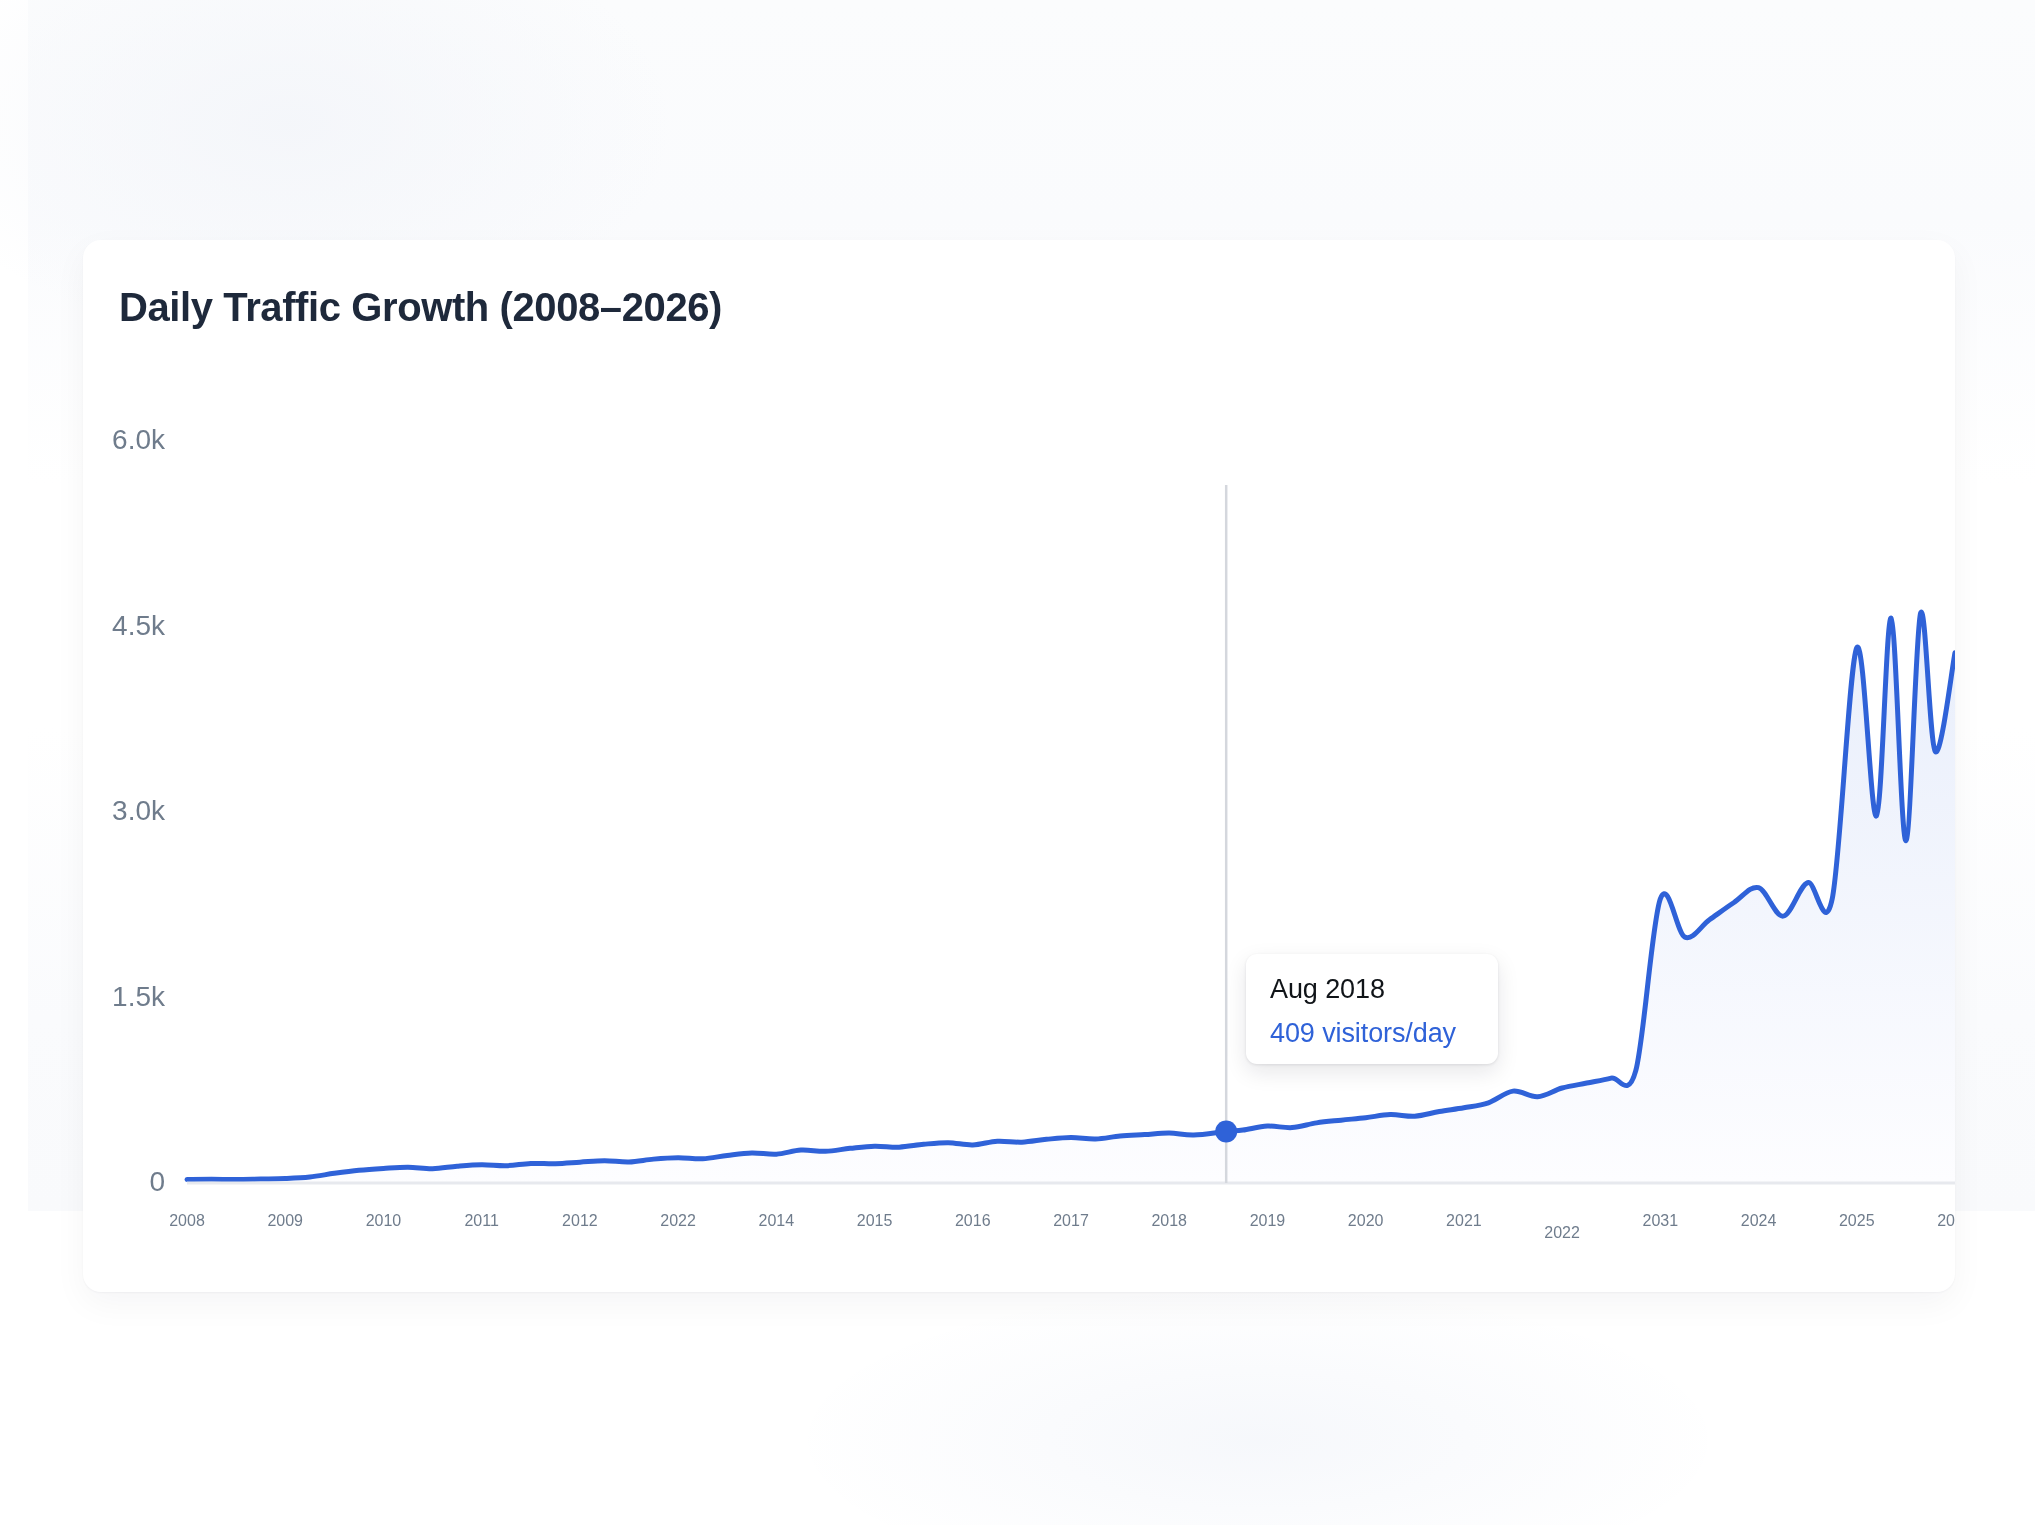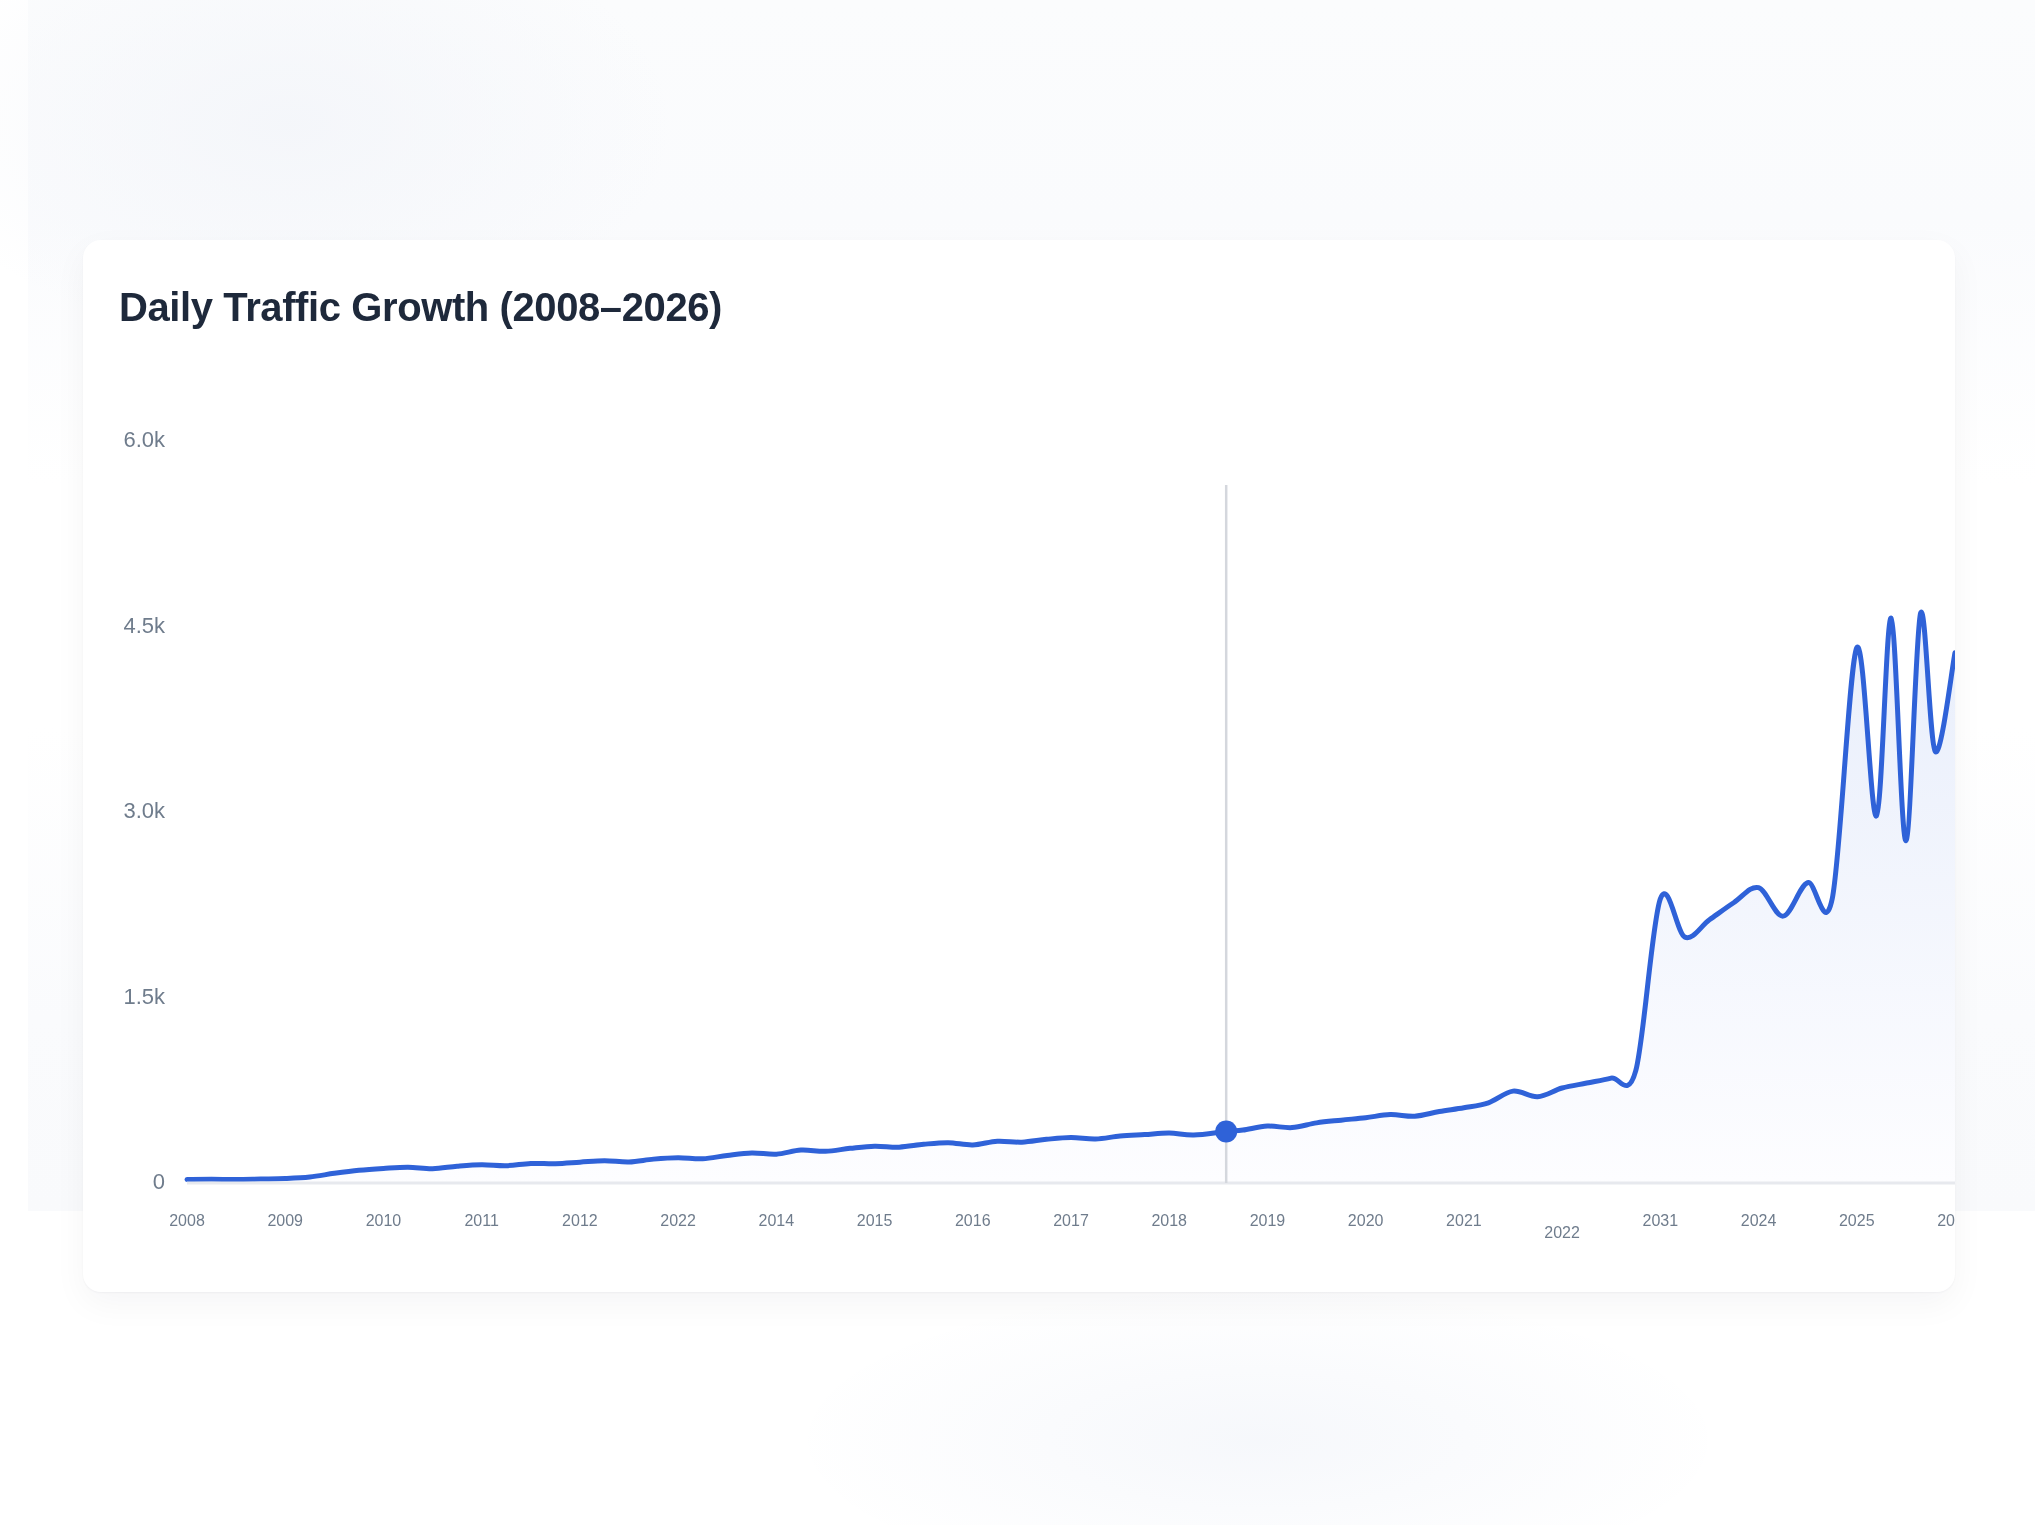--- a/index.html
+++ b/index.html
@@ -51,21 +51,21 @@
 
   
   #plot-wrap {
     position:absolute;
     left:0; top:0; width:1872px; height:1052px;
   }
   #plot-svg { position:absolute; left:0; top:0; }
 
   .ytick {
     position:absolute;
-    font-size:22px; color:#6f7c8c;
+    font-size:28px; color:#6f7c8c;
     text-align:right; width:120px;
     transform:translateY(-50%);
     white-space:nowrap;
   }
   .xtick {
     position:absolute;
     font-size:16px; color:#6f7c8c;
     white-space:nowrap;
     transform:translateX(-50%);
   }
@@ -155,15 +155,19 @@
           <div class="xtick" style="left: 1282.67px; top: 972px;">2020</div>
           <div class="xtick" style="left: 1380.89px; top: 972px;">2021</div>
           <div class="xtick" style="left: 1479.11px; top: 984px;">2022</div>
           <div class="xtick" style="left: 1577.33px; top: 972px;">2031</div>
           <div class="xtick" style="left: 1675.56px; top: 972px;">2024</div>
           <div class="xtick" style="left: 1773.78px; top: 972px;">2025</div>
           <div class="xtick" style="left: 1872px; top: 972px;">2026</div>
         </div>
     </div>
 
+    <div id="tooltip">
+      <div id="tooltip-title">Aug 2018</div>
+      <div id="tooltip-value">409 visitors/day</div>
+    </div>
 
   </div>
 </div>
 
 </body></html>

